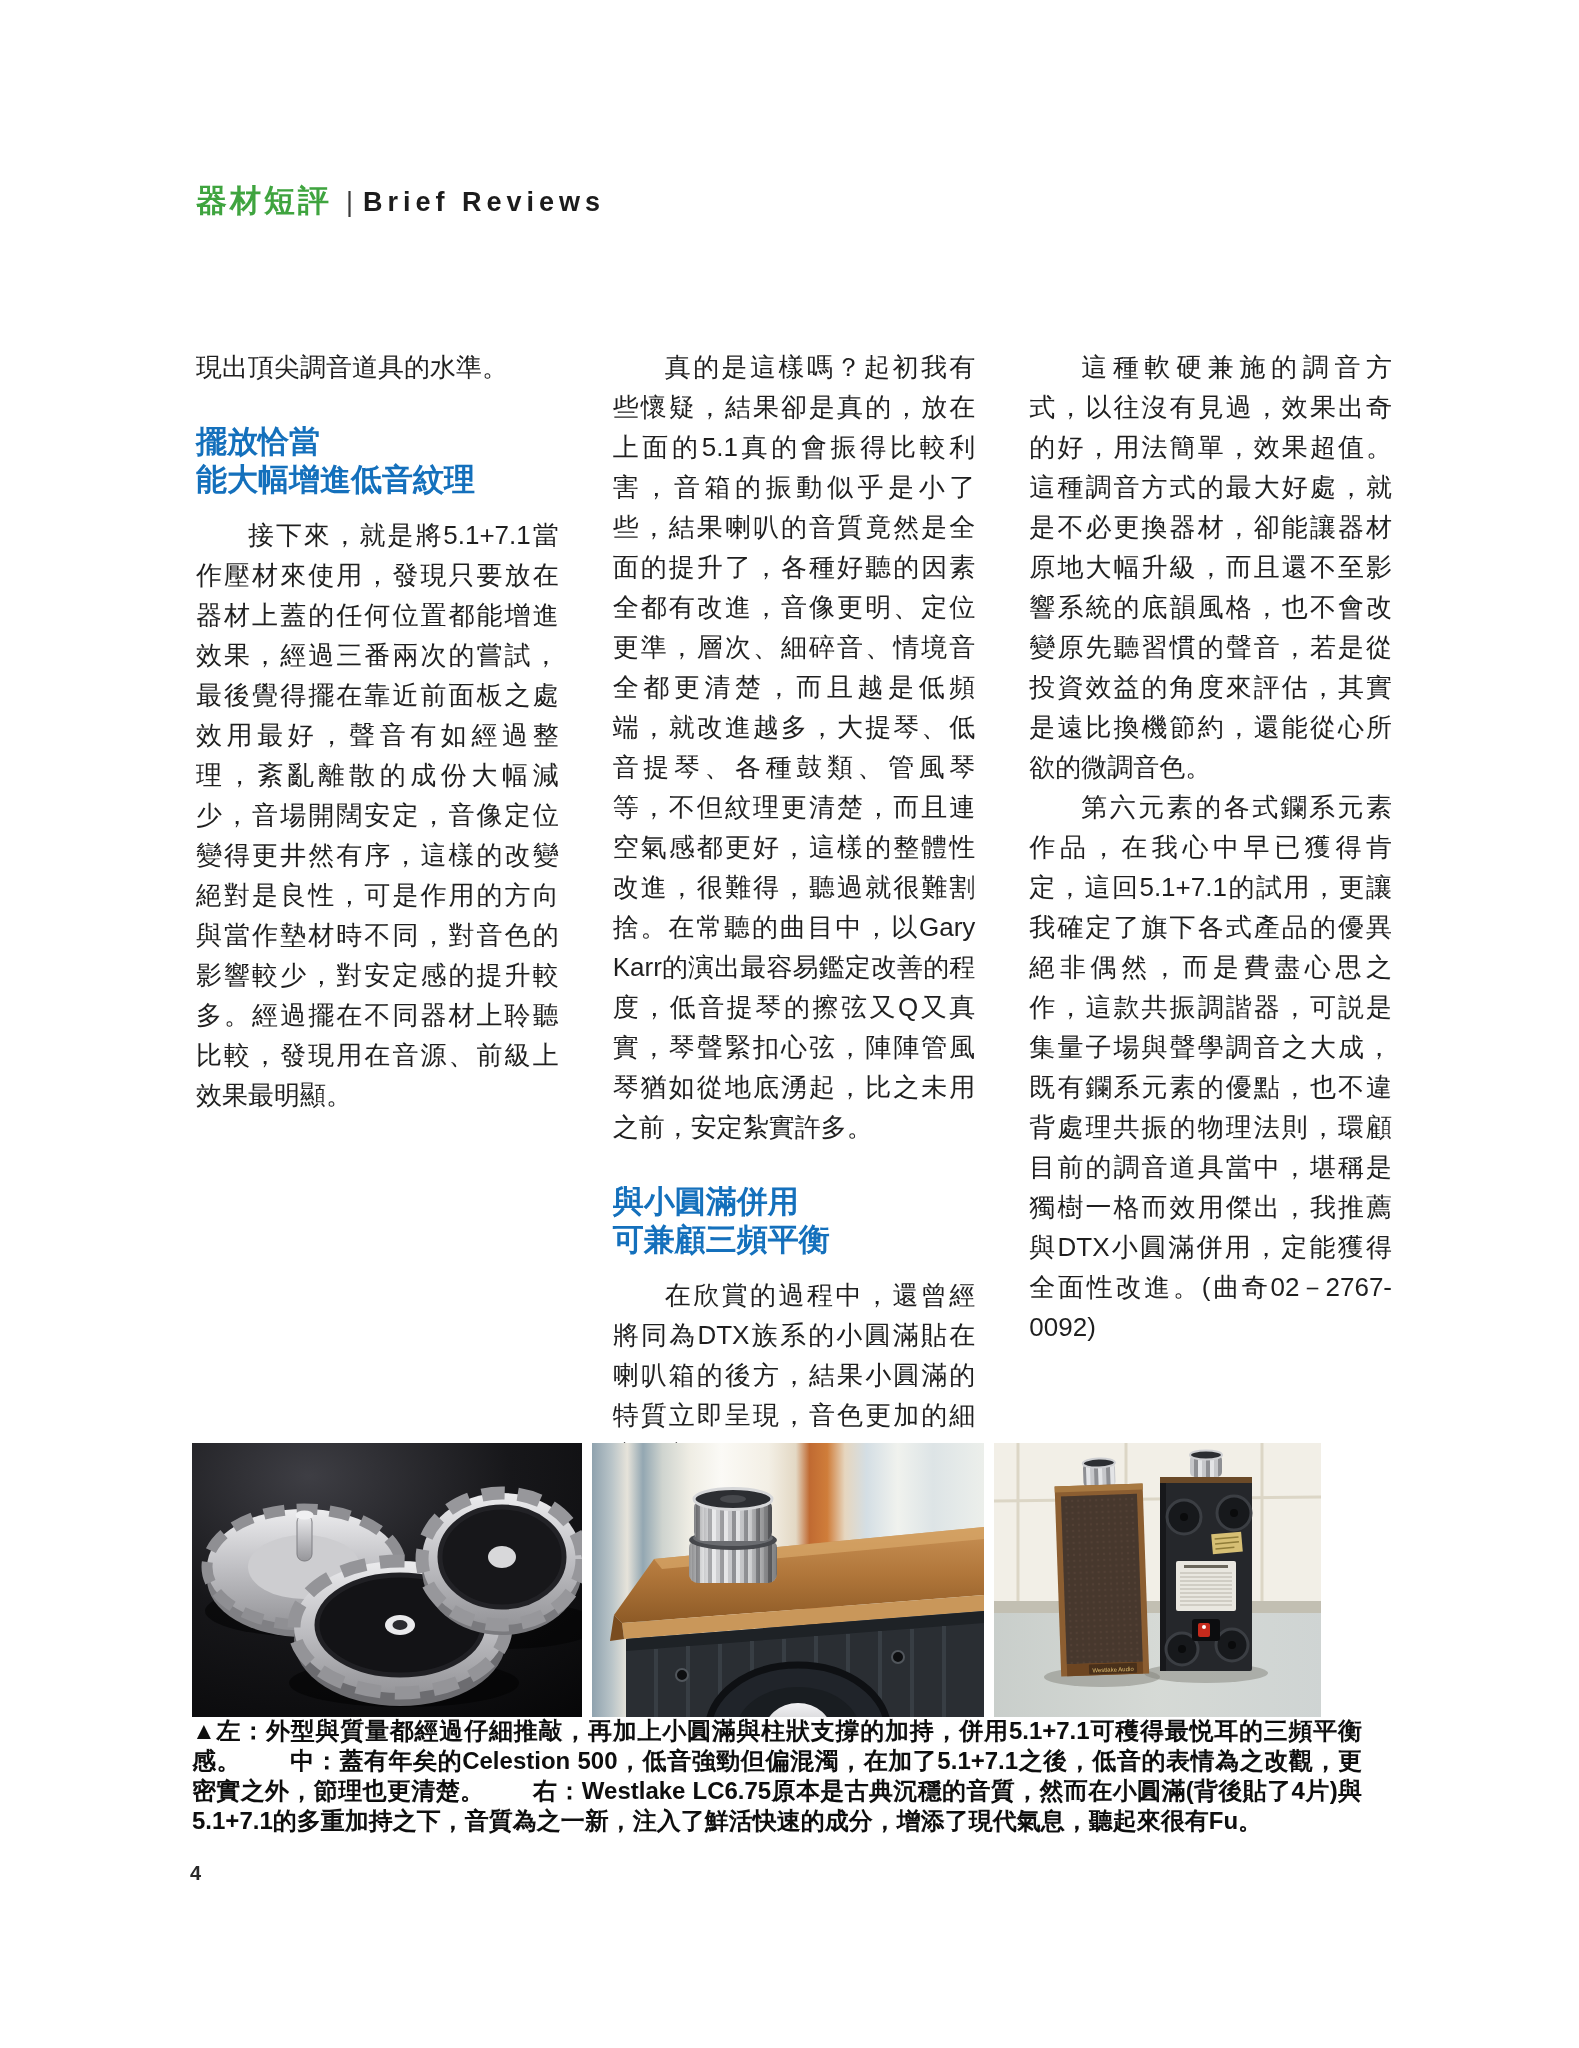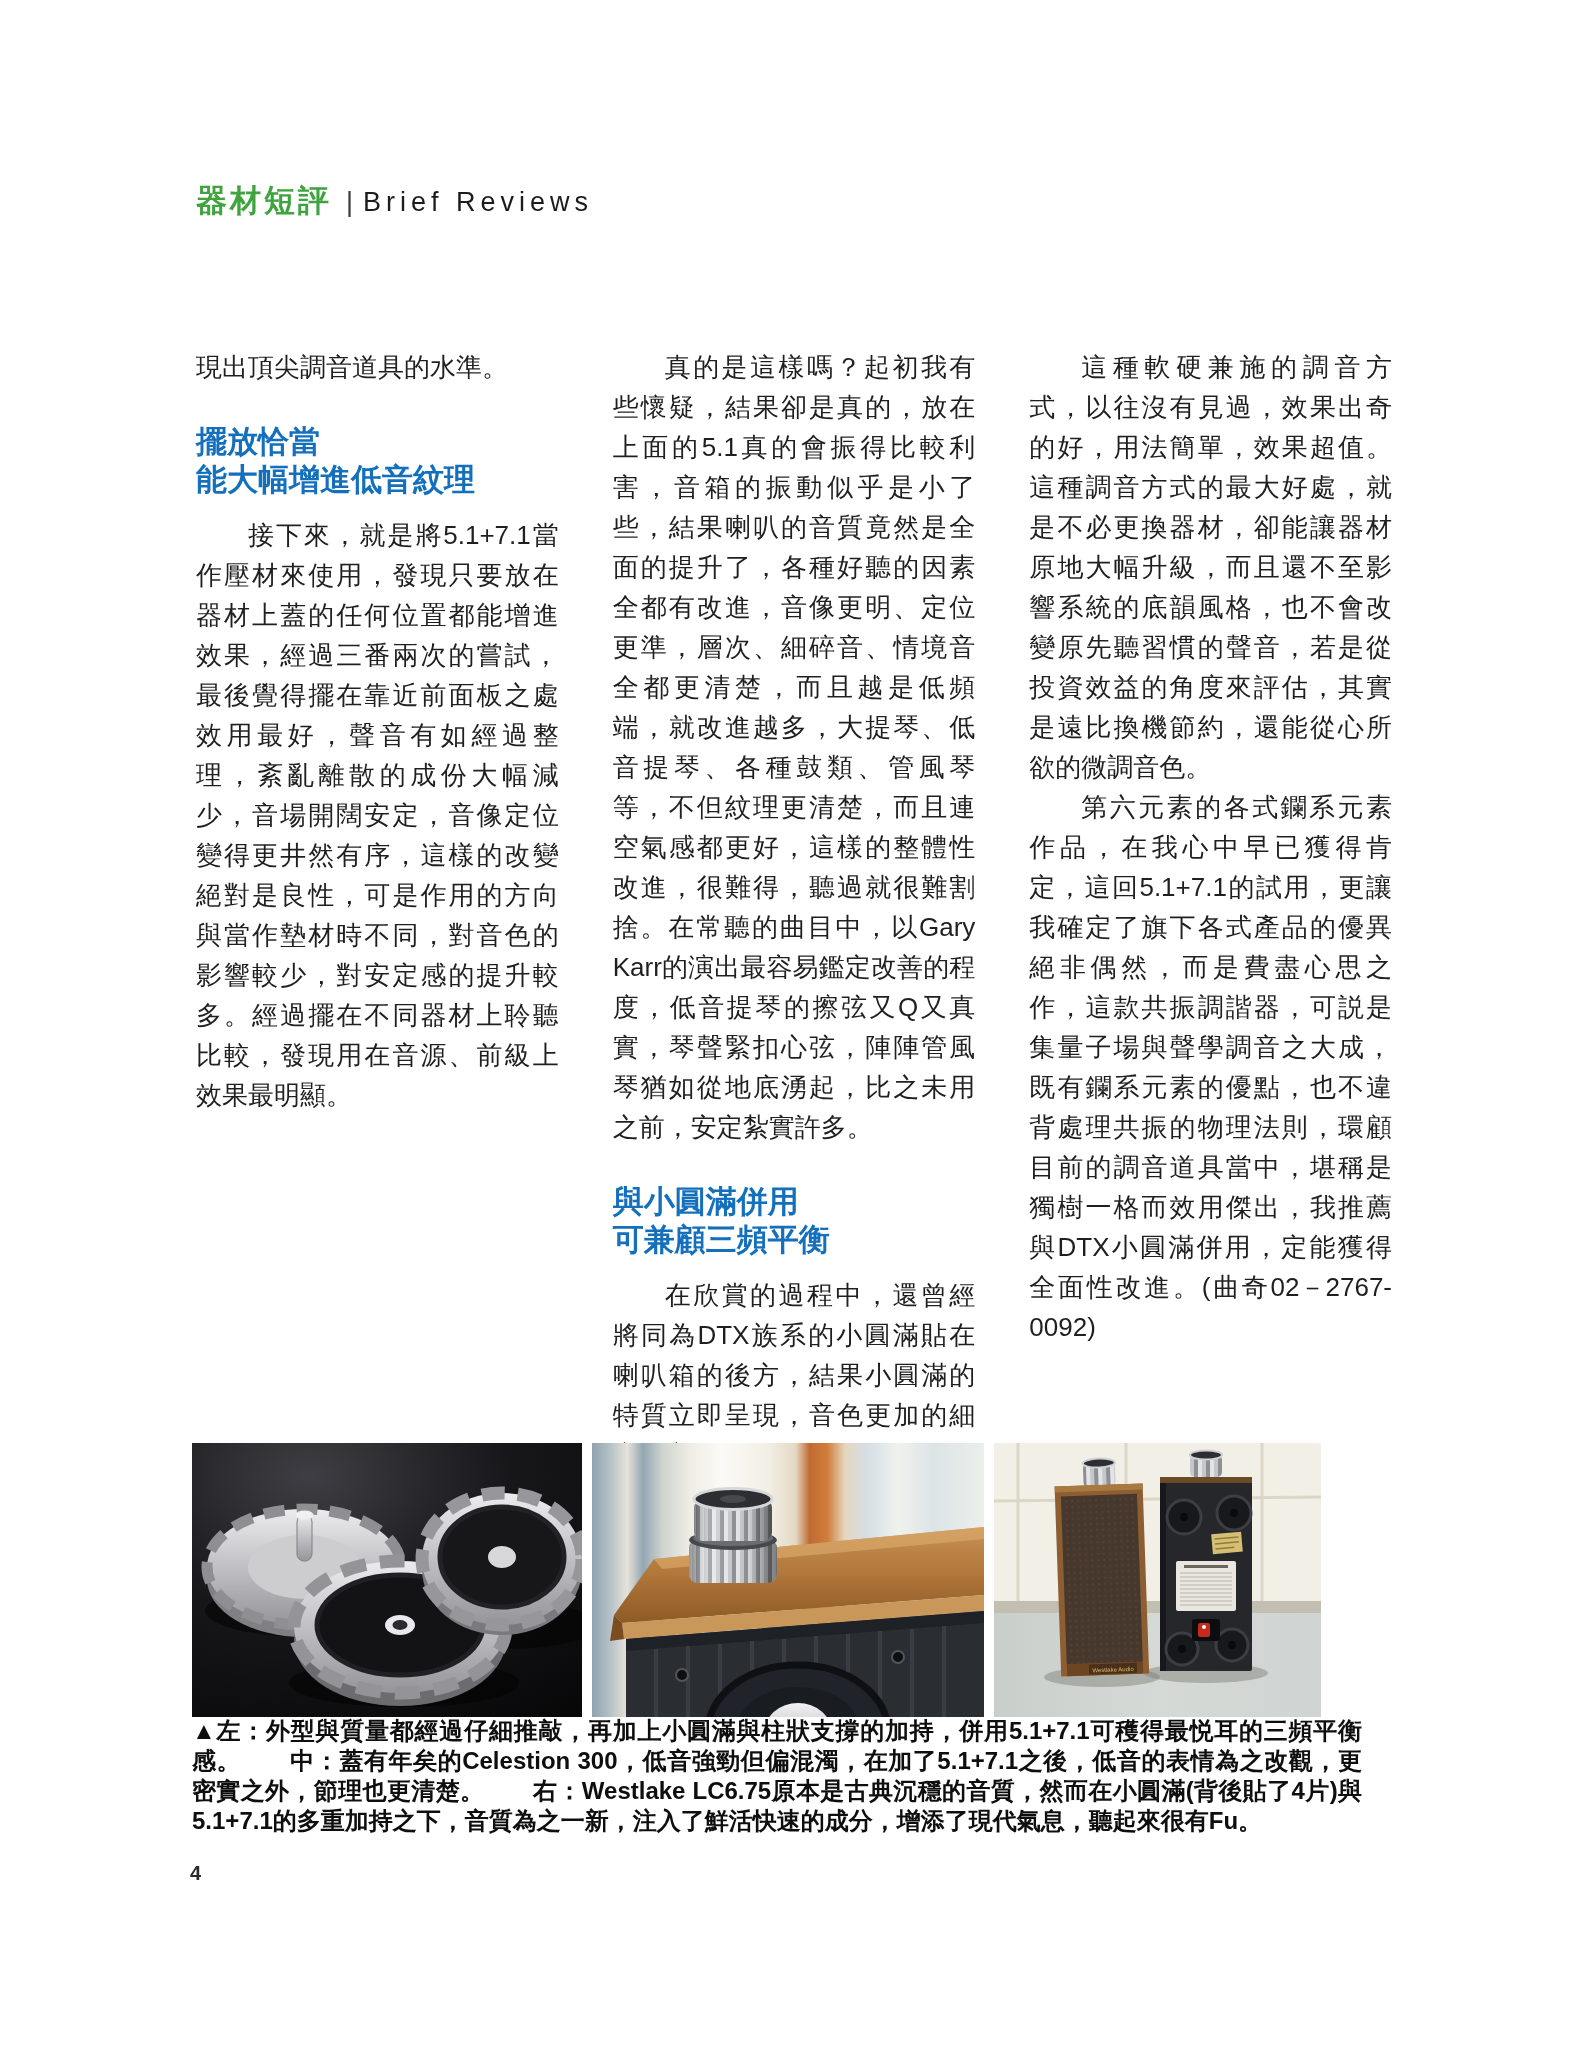--- a/index.html
+++ b/index.html
@@ -2,21 +2,21 @@
 <html style="--accent-green: #3fa43f; --heading-blue: #1470bc; --body-text: #1f1f1f; --caption-text: #0e0e0e;"><head>
 <meta charset="utf-8">
 <style>
   html,body{margin:0;padding:0;background:#9b9b9b;}
   .page{position:relative;width:1579px;height:2048px;background:#ffffff;overflow:hidden;
         font-family:"Liberation Sans","DejaVu Sans",sans-serif;}
   
   .header{position:absolute;left:196px;top:180px;white-space:nowrap;}
   .hdr-zh{color:var(--accent-green,#3fa43f);font-size:31px;font-weight:700;letter-spacing:3px;}
   .hdr-sep{font-size:27px;color:#3a3a3a;margin:0 10px 0 14px;font-weight:400;}
-  .hdr-en{font-size:27px;letter-spacing:5px;color:#1c1c1c;font-weight:400;}
+  .hdr-en{font-size:27px;letter-spacing:5px;color:#1c1c1c;font-weight:700;}
   
   .columns{position:absolute;left:196px;top:347px;width:1196px;display:flex;gap:54px;}
   .col{width:370px;}
   .para{margin:0;font-size:26px;line-height:40px;text-align:justify;color:var(--body-text,#1f1f1f);
         text-indent:2em;font-weight:400;}
   .para.noindent{text-indent:0;}
   .subhead{margin:36px 0 16px 0;font-size:31px;line-height:38px;font-weight:700;
            color:var(--heading-blue,#1470bc);text-align:left;}
   
   .photos{position:absolute;left:192px;top:1443px;display:flex;gap:10px;}
@@ -257,17 +257,17 @@
           <g>
             <rect x="198" y="176" width="28" height="22" rx="3" fill="#0c0d0f"></rect>
             <rect x="204" y="180" width="12" height="14" rx="2" fill="#c62a1c"></rect>
             <circle cx="210" cy="184" r="2" fill="#ffffff"></circle>
           </g>
         </g>
       </svg>
     </figure>
   </div>
 
-  <p class="caption">▲左：外型與質量都經過仔細推敲，再加上小圓滿與柱狀支撐的加持，併用5.1+7.1可穫得最悦耳的三頻平衡感。　　中：蓋有年矣的Celestion 300，低音強勁但偏混濁，在加了5.1+7.1之後，低音的表情為之改觀，更密實之外，節理也更清楚。　　右：Westlake LC6.75原本是古典沉穩的音質，然而在小圓滿(背後貼了4片)與5.1+7.1的多重加持之下，音質為之一新，注入了鮮活快速的成分，增添了現代氣息，聽起來很有Fu。</p>
+  <p class="caption">▲左：外型與質量都經過仔細推敲，再加上小圓滿與柱狀支撐的加持，併用5.1+7.1可穫得最悦耳的三頻平衡感。　　中：蓋有年矣的Celestion 500，低音強勁但偏混濁，在加了5.1+7.1之後，低音的表情為之改觀，更密實之外，節理也更清楚。　　右：Westlake LC6.75原本是古典沉穩的音質，然而在小圓滿(背後貼了4片)與5.1+7.1的多重加持之下，音質為之一新，注入了鮮活快速的成分，增添了現代氣息，聽起來很有Fu。</p>
 
   <div class="pageno">4</div>
 
 </div>
 
 </body></html>

